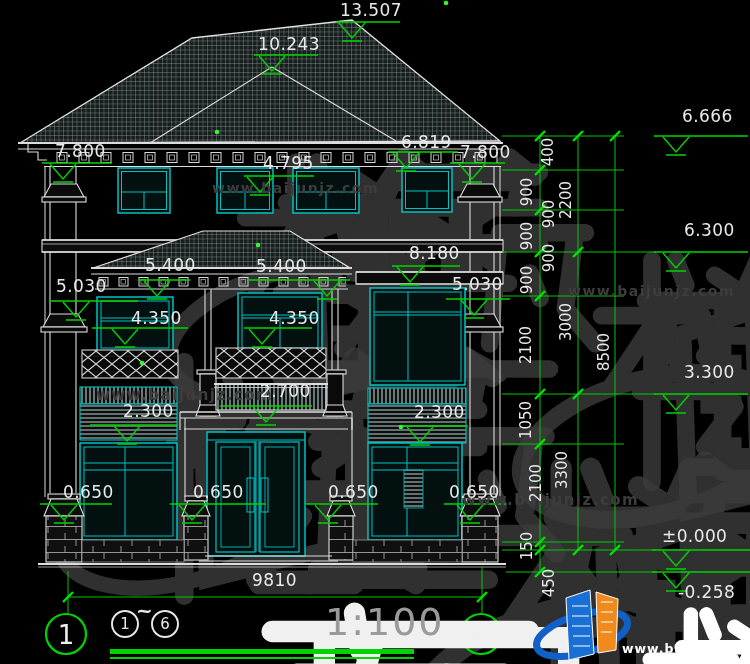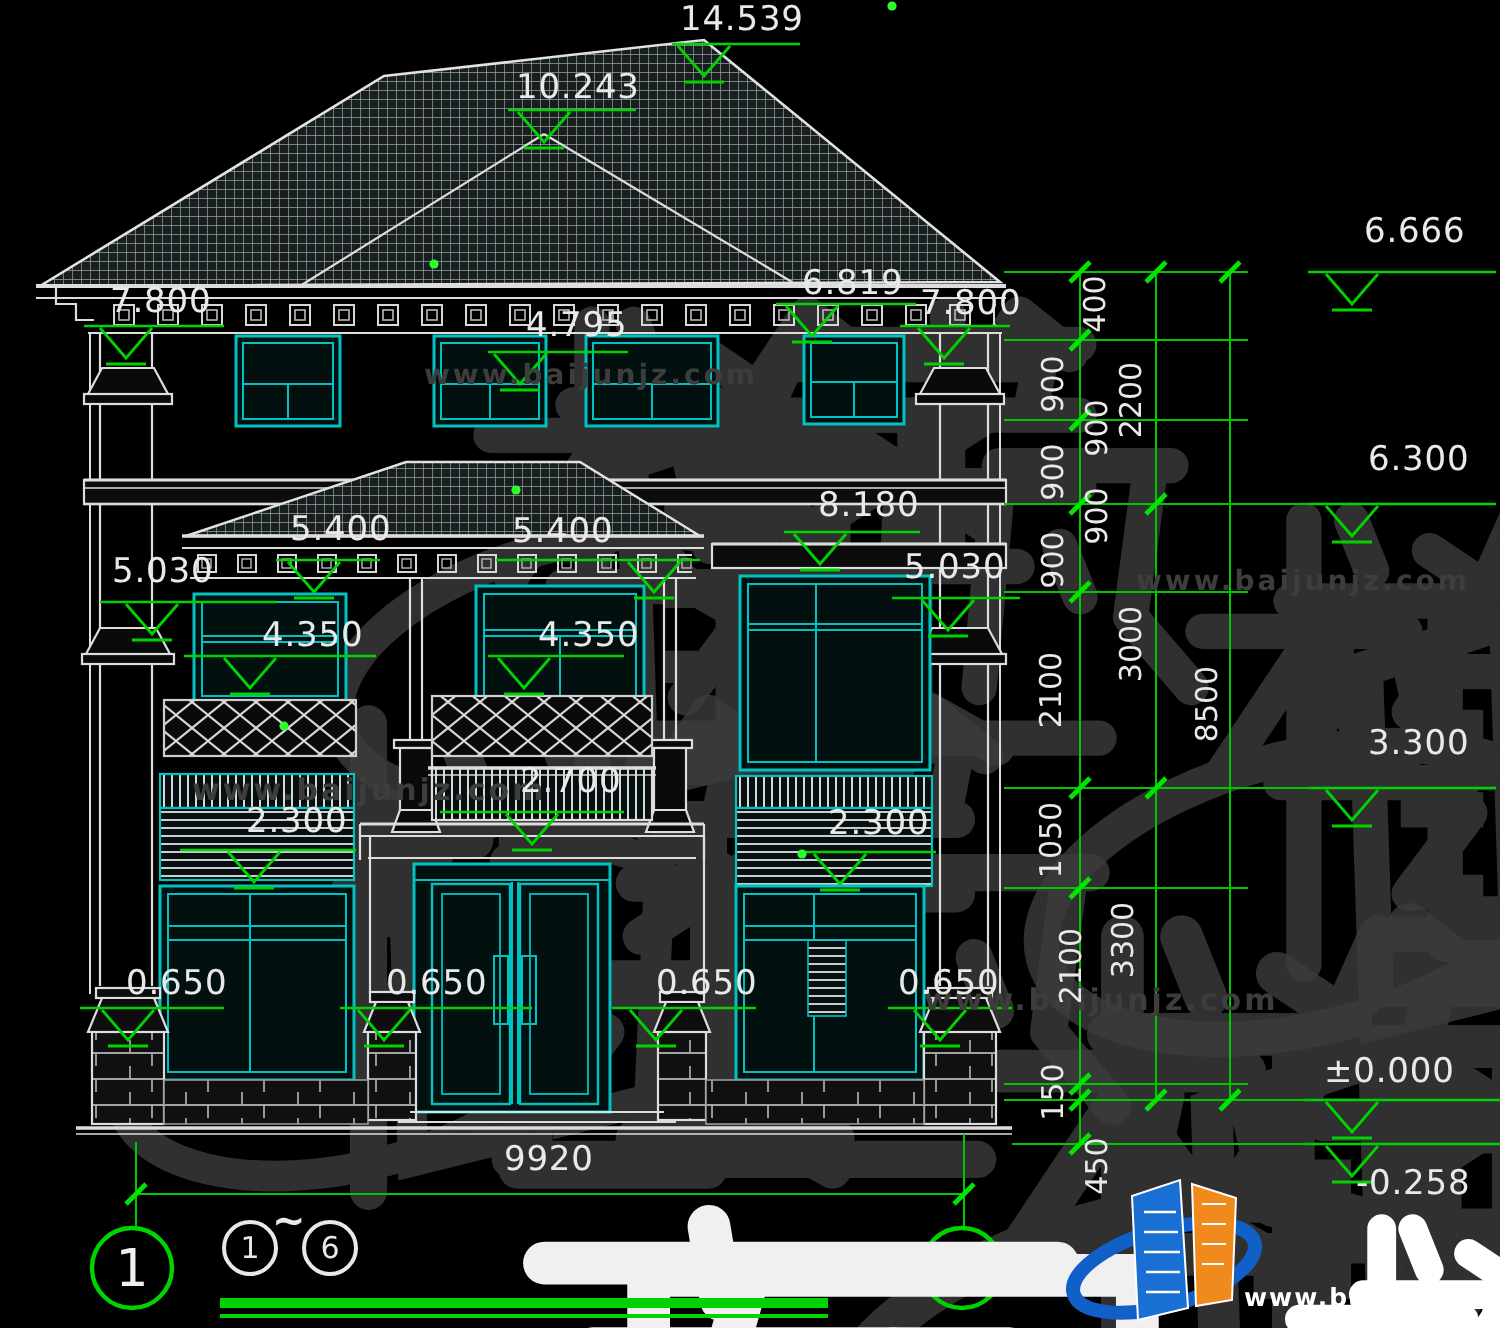--- a/index.html
+++ b/index.html
@@ -375,21 +375,21 @@
     <path d="M601 602 H613 M601 612 H613 M601 622 H613 M601 632 H612" stroke="#ffffff" stroke-width="1.1" fill="none"></path>
   </g>
   <g style="color:#ffffff" aria-label="柏竣建筑">
     <use href="#cj-bai" transform="translate(624,602) scale(0.31)"></use>
     <use href="#cj-jun" transform="translate(656,602) scale(0.31)"></use>
     <use href="#cj-jian" transform="translate(688,602) scale(0.31)"></use>
     <use href="#cj-zhu" transform="translate(720,602) scale(0.31)"></use>
   </g>
 </svg>
 
-<span class="lbl" style="left:340px;top:2px">14.539</span>
+<span class="lbl" style="left:340px;top:2px">13.507</span>
 <span class="lbl" style="left:258px;top:36px">10.243</span>
 <span class="lbl" style="left:401px;top:134px">6.819</span>
 <span class="lbl" style="left:55px;top:143px">7.800</span>
 <span class="lbl" style="left:460px;top:144px">7.800</span>
 <span class="lbl" style="left:263px;top:155px">4.795</span>
 <span class="lbl" style="left:409px;top:245px">8.180</span>
 <span class="lbl" style="left:145px;top:257px">5.400</span>
 <span class="lbl" style="left:256px;top:258px">5.400</span>
 <span class="lbl" style="left:56px;top:278px">5.030</span>
 <span class="lbl" style="left:452px;top:276px">5.030</span>
@@ -418,27 +418,28 @@
 <span class="vl" style="left:526px;top:345px">2100</span>
 <span class="vl" style="left:526px;top:420px">1050</span>
 <span class="vl" style="left:536px;top:483px">2100</span>
 <span class="vl" style="left:527px;top:546px">150</span>
 <span class="vl" style="left:549px;top:583px">450</span>
 <span class="vl" style="left:566px;top:200px">2200</span>
 <span class="vl" style="left:566px;top:322px">3000</span>
 <span class="vl" style="left:562px;top:470px">3300</span>
 <span class="vl" style="left:604px;top:352px">8500</span>
 
-<span class="lbl" style="left:252px;top:572px">9920</span>
+<span class="lbl" style="left:252px;top:572px">9810</span>
 <span class="bubble-num" style="left:46px;top:620px">1</span>
 <span class="bubble-num" style="left:461px;top:620px">6</span>
 
 <span class="circ" style="left:111px;top:610px">1</span>
 <span class="tilde" style="left:136px;top:598px">~</span>
 <span class="circ" style="left:151px;top:610px">6</span>
+<span class="scale-lbl" style="left:325px;top:600px">1:100</span>
 
 <span class="wmu" style="left:212px;top:180px">www.baijunjz.com</span>
 <span class="wmu" style="left:568px;top:283px">www.baijunjz.com</span>
 <span class="wmu" style="left:96px;top:386px;font-size:15px">www.baijunjz.com</span>
 <span class="wmu" style="left:462px;top:491px;font-size:15px">www.baijunjz.com</span>
 <span class="brand-url" style="left:622px;top:641px">www.baijunjz.com</span>
 
 </div>
 
 </body></html>

